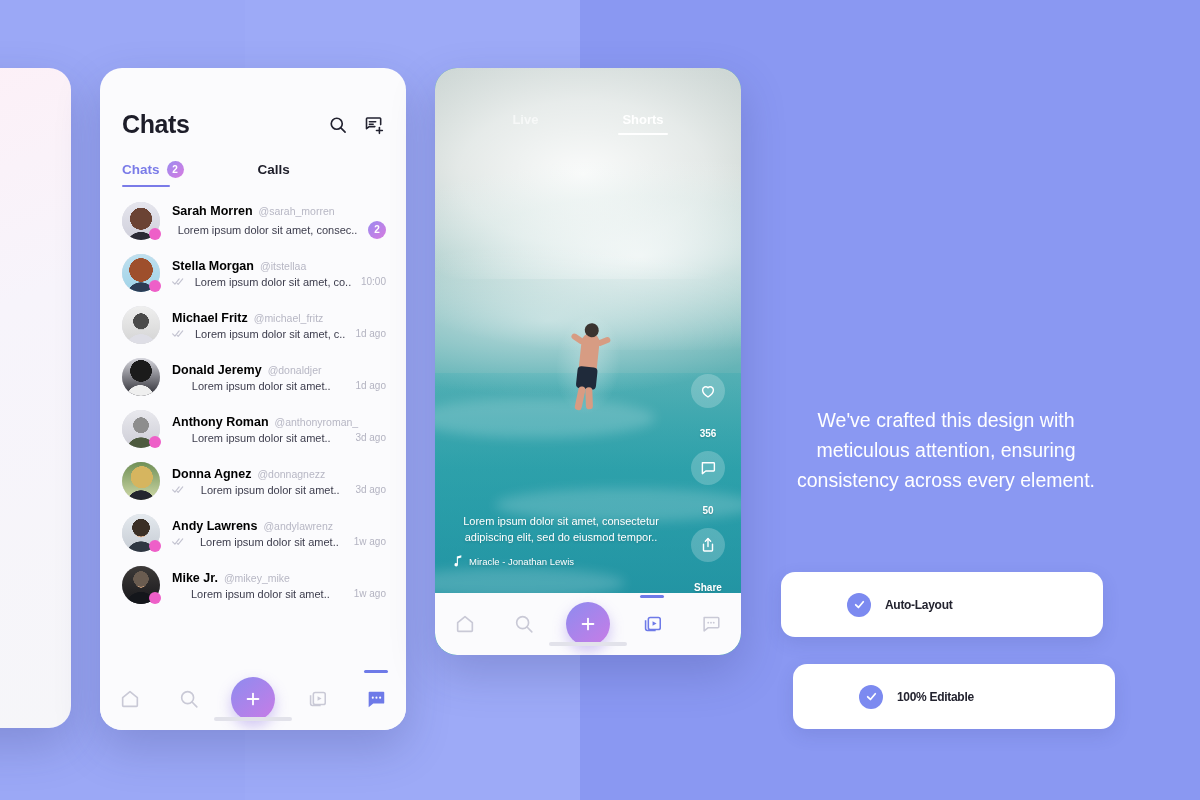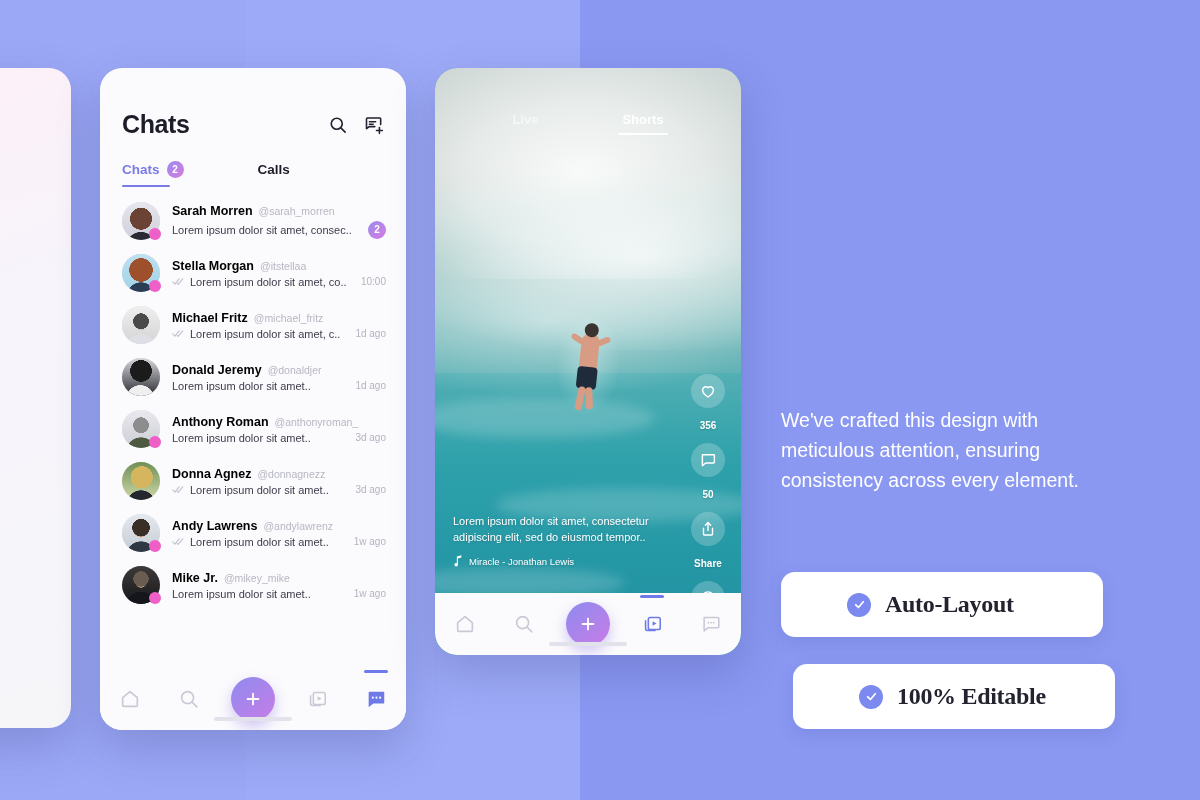--- a/index.html
+++ b/index.html
@@ -5,20 +5,21 @@
   * { box-sizing: border-box; margin: 0; padding: 0; }
   html, body {
     width: 1200px; height: 800px;
     font-family: "Liberation Sans", sans-serif;
     overflow: hidden;
   }
   #stage {
     position: relative;
     width: 1200px; height: 800px;
     background: #8A98F2;
+    text-align: center;
   }
   
   .bg-stripe {
     position: absolute; top: 0; bottom: 0;
     background: #9BA8F6;
   }
   #stripe-a { left: 0; width: 245px; }
   #stripe-b { left: 245px; width: 335px; background: #9DAAF7; }
   #stripe-c { left: 580px; right: 0; background: #8A98F2; }
 
@@ -165,21 +166,21 @@
     position: absolute; top: 44px; left: 0; right: 0;
     display: flex; justify-content: center; gap: 84px;
   }
   .v-tab { position: relative; font-size: 13px; font-weight: 700; color: rgba(255,255,255,.62); cursor: pointer; padding-bottom: 8px; }
   .v-tab.active { color: #fff; }
   .v-tab.active::after {
     content:""; position:absolute; left:-4px; right:-4px; bottom:0; height:2px; background:#fff; border-radius:2px;
   }
 
   .rail { position: absolute; right: 16px; top: 306px; display: flex; flex-direction: column; align-items: center; gap: 12px; }
-  .rail-item { display:flex; flex-direction:column; align-items:center; gap:12px; cursor:pointer; }
+  .rail-item { display:flex; flex-direction:column; align-items:center; gap:20px; cursor:pointer; }
   .rail-circle {
     width: 34px; height: 34px; border-radius: 50%;
     background: rgba(255,255,255,.22);
     display:flex; align-items:center; justify-content:center; color:#fff;
   }
   .rail-circle svg { width: 18px; height: 18px; display:block; }
   .rail-label { font-size: 10px; font-weight: 700; color:#fff; text-shadow: 0 1px 2px rgba(0,0,0,.18); }
   .rail-disc {
     width: 30px; height: 30px; border-radius: 50%; overflow:hidden; margin-top: 2px;
     background: radial-gradient(circle at 50% 40%, #f2a6a0 0%, #e07d85 55%, #c46270 100%);
@@ -210,21 +211,21 @@
   .copy-text { font-size: 19.5px; line-height: 1.55; color:#fff; font-weight: 400; }
   .feat-btn {
     margin-top: 0; width: 322px; height: 65px; background:#fff; border-radius: 14px;
     display:flex; align-items:center; gap: 14px; padding-left: 66px;
     box-shadow: 0 6px 18px rgba(45,50,120,.12); cursor: pointer;
   }
   #feat-1 { position:absolute; left:0; top: 167px; }
   #feat-2 { position:absolute; left:12px; top: 259px; }
   .feat-check { width: 24px; height: 24px; border-radius:50%; background:#7C8AF0; display:flex; align-items:center; justify-content:center; flex:0 0 auto; }
   .feat-check svg { width: 13px; height: 13px; display:block; color:#fff; }
-  .feat-label { font-size: 24px; font-weight: 800; color:#23232f; letter-spacing: -0.3px; font-family: Liberation Serif, serif; }
+  .feat-label { font-size: 12px; font-weight: 800; color:#23232f; letter-spacing: -0.3px; }
 </style>
 </head>
 <body>
 
 <div id="stage">
 
   <div class="bg-stripe" id="stripe-a"></div>
   <div class="bg-stripe" id="stripe-b"></div>
   <div class="bg-stripe" id="stripe-c"></div>
 

